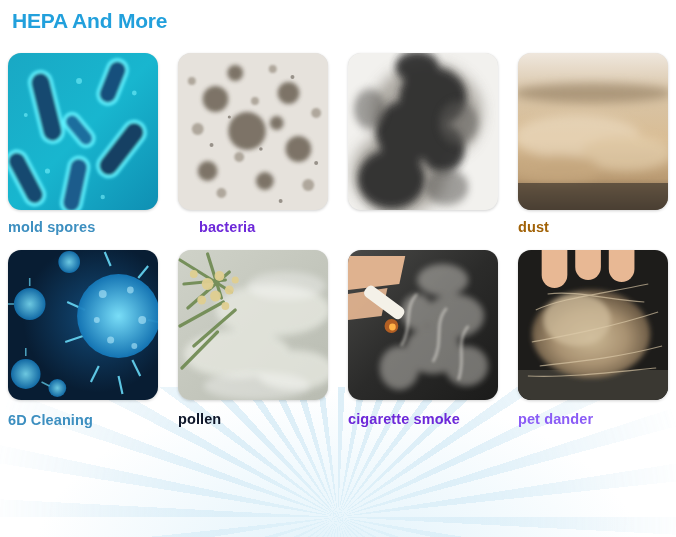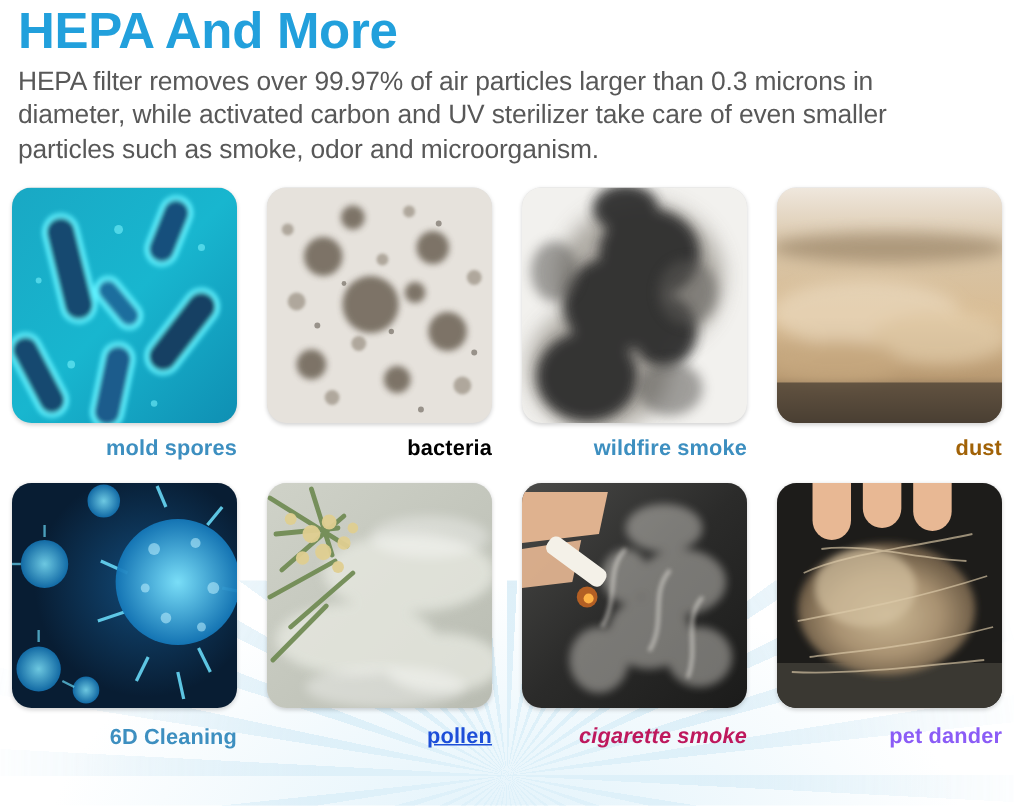--- a/index.html
+++ b/index.html
@@ -29,38 +29,38 @@
   .rays .glow{
     position:absolute;left:50%;bottom:-150px;width:620px;height:300px;
     margin-left:-310px;border-radius:50%;
     background:radial-gradient(ellipse at 50% 60%, rgba(222,241,250,.95) 0%, rgba(255,255,255,0) 70%);
   }
 
   .page{position:relative;z-index:2;padding:0 8px;}
 
   .title{
     margin:0;padding:4px 0 0 4px;
-    font-size:34px;line-height:34px;font-weight:bold;
+    font-size:21px;line-height:34px;font-weight:bold;
     letter-spacing:-.2px;
   }
   .body-text{
     margin:5px 0 0 4px;
     font-size:17.6px;line-height:22.4px;
     color:#585858;
     max-width:600px;
     letter-spacing:-.1px;
   }
 
   .grid{
     margin-top:15px;
     display:grid;
     grid-template-columns:repeat(4,1fr);
     column-gap:20px;row-gap:6px;
   }
-  .cell{display:flex;flex-direction:column;align-items:flex-end;}
+  .cell{display:flex;flex-direction:column;align-items:flex-start;}
   .thumb{
     width:100%;height:157px;
     border-radius:13px;
     overflow:hidden;position:relative;
     box-shadow:0 1px 3px rgba(0,0,0,.18);
     background:#ddd;
   }
   .thumb svg{display:block;width:100%;height:100%;}
   .caption{
     margin-top:9px;
@@ -76,21 +76,20 @@
 <body>
 
 <div class="rays">
   <div class="fan"></div>
   <div class="glow"></div>
 </div>
 
 <div class="page">
 
   <h1 class="title" style="color: rgb(34, 160, 220);">HEPA And More</h1>
-  <p class="body-text" style="color: rgb(88, 88, 88);">HEPA filter removes over 99.97% of air particles larger than 0.3 microns in diameter, while activated carbon and UV sterilizer take care of even smaller particles such as smoke, odor and microorganism.</p>
 
   <div class="grid">
 
     <div class="cell">
       <div class="thumb">
         <svg viewBox="0 0 152 157" preserveAspectRatio="none">
           <defs>
             <linearGradient id="mg" x1="0" y1="0" x2="1" y2="1">
               <stop offset="0" stop-color="#19a8c4"></stop>
                 <stop offset=".5" stop-color="#18b6cf"></stop>
@@ -156,21 +155,21 @@
           <g fill="#4a4238" opacity=".5">
             <circle cx="116" cy="24" r="2"></circle>
               <circle cx="34" cy="92" r="2"></circle>
             <circle cx="84" cy="96" r="1.8"></circle>
               <circle cx="140" cy="110" r="2"></circle>
             <circle cx="52" cy="64" r="1.6"></circle>
               <circle cx="104" cy="148" r="2"></circle>
           </g>
         </svg>
       </div>
-      <div class="caption" style="color: #000000;">bacteria</div>
+      <div class="caption" style="color: #6d28d9; margin-left: 21px;">bacteria</div>
     </div>
 
     <div class="cell">
       <div class="thumb">
         <svg viewBox="0 0 152 157" preserveAspectRatio="none">
           <defs>
             <filter id="bl4">
                 <feGaussianBlur stdDeviation="4"></feGaussianBlur>
               </filter>
             <filter id="bl5">
@@ -189,21 +188,20 @@
             <ellipse cx="96" cy="96" rx="22" ry="24"></ellipse>
             <ellipse cx="70" cy="14" rx="22" ry="16"></ellipse>
           </g>
           <g filter="url(#bl4)" fill="#5c5a56" opacity=".55">
             <ellipse cx="112" cy="70" rx="20" ry="22"></ellipse>
             <ellipse cx="22" cy="56" rx="16" ry="20"></ellipse>
             <ellipse cx="100" cy="134" rx="22" ry="18"></ellipse>
           </g>
         </svg>
       </div>
-      <div class="caption" style="color: rgb(61, 143, 192);">wildfire smoke</div>
     </div>
 
     <div class="cell">
       <div class="thumb">
         <svg viewBox="0 0 152 157" preserveAspectRatio="none">
           <defs>
             <linearGradient id="dg" x1="0" y1="0" x2="0" y2="1">
               <stop offset="0" stop-color="#efe7dd"></stop>
               <stop offset=".26" stop-color="#d8c4a6"></stop>
               <stop offset=".55" stop-color="#d9bd95"></stop>
@@ -317,21 +315,21 @@
               <circle cx="48" cy="56" r="4"></circle>
             <circle cx="16" cy="24" r="4"></circle>
               <circle cx="58" cy="30" r="3.6"></circle>
           </g>
           <g filter="url(#bl7)" fill="#ffffff" opacity=".35">
             <ellipse cx="110" cy="36" rx="40" ry="14"></ellipse>
             <ellipse cx="80" cy="136" rx="54" ry="14"></ellipse>
           </g>
         </svg>
       </div>
-      <div class="caption" style="color: #1d4ed8; text-decoration: underline;">pollen</div>
+      <div class="caption" style="color: #0f172a;">pollen</div>
     </div>
 
     <div class="cell">
       <div class="thumb">
         <svg viewBox="0 0 152 150" preserveAspectRatio="none">
           <defs>
             <filter id="bl8">
                 <feGaussianBlur stdDeviation="3"></feGaussianBlur>
               </filter>
             <filter id="bl9">
@@ -361,21 +359,21 @@
             <path d="M0 6 L58 6 L52 34 L0 40 Z" opacity=".95"></path>
             <path d="M0 44 L40 38 L34 66 L0 70 Z" opacity=".9"></path>
           </g>
           <g>
             <rect x="14" y="46" width="46" height="13" rx="5" fill="#f4f1e8" transform="rotate(36 37 52)"></rect>
             <circle cx="44" cy="76" r="7" fill="#b35f24"></circle>
             <circle cx="45" cy="77" r="3.4" fill="#ffb347"></circle>
           </g>
         </svg>
       </div>
-      <div class="caption" style="color: #be185d; font-style: italic;">cigarette smoke</div>
+      <div class="caption" style="color: #6d28d9;">cigarette smoke</div>
     </div>
 
     <div class="cell">
       <div class="thumb">
         <svg viewBox="0 0 152 150" preserveAspectRatio="none">
           <defs>
             <filter id="bl10">
                 <feGaussianBlur stdDeviation="2.6"></feGaussianBlur>
               </filter>
             <radialGradient id="fur" cx="50%" cy="55%">

